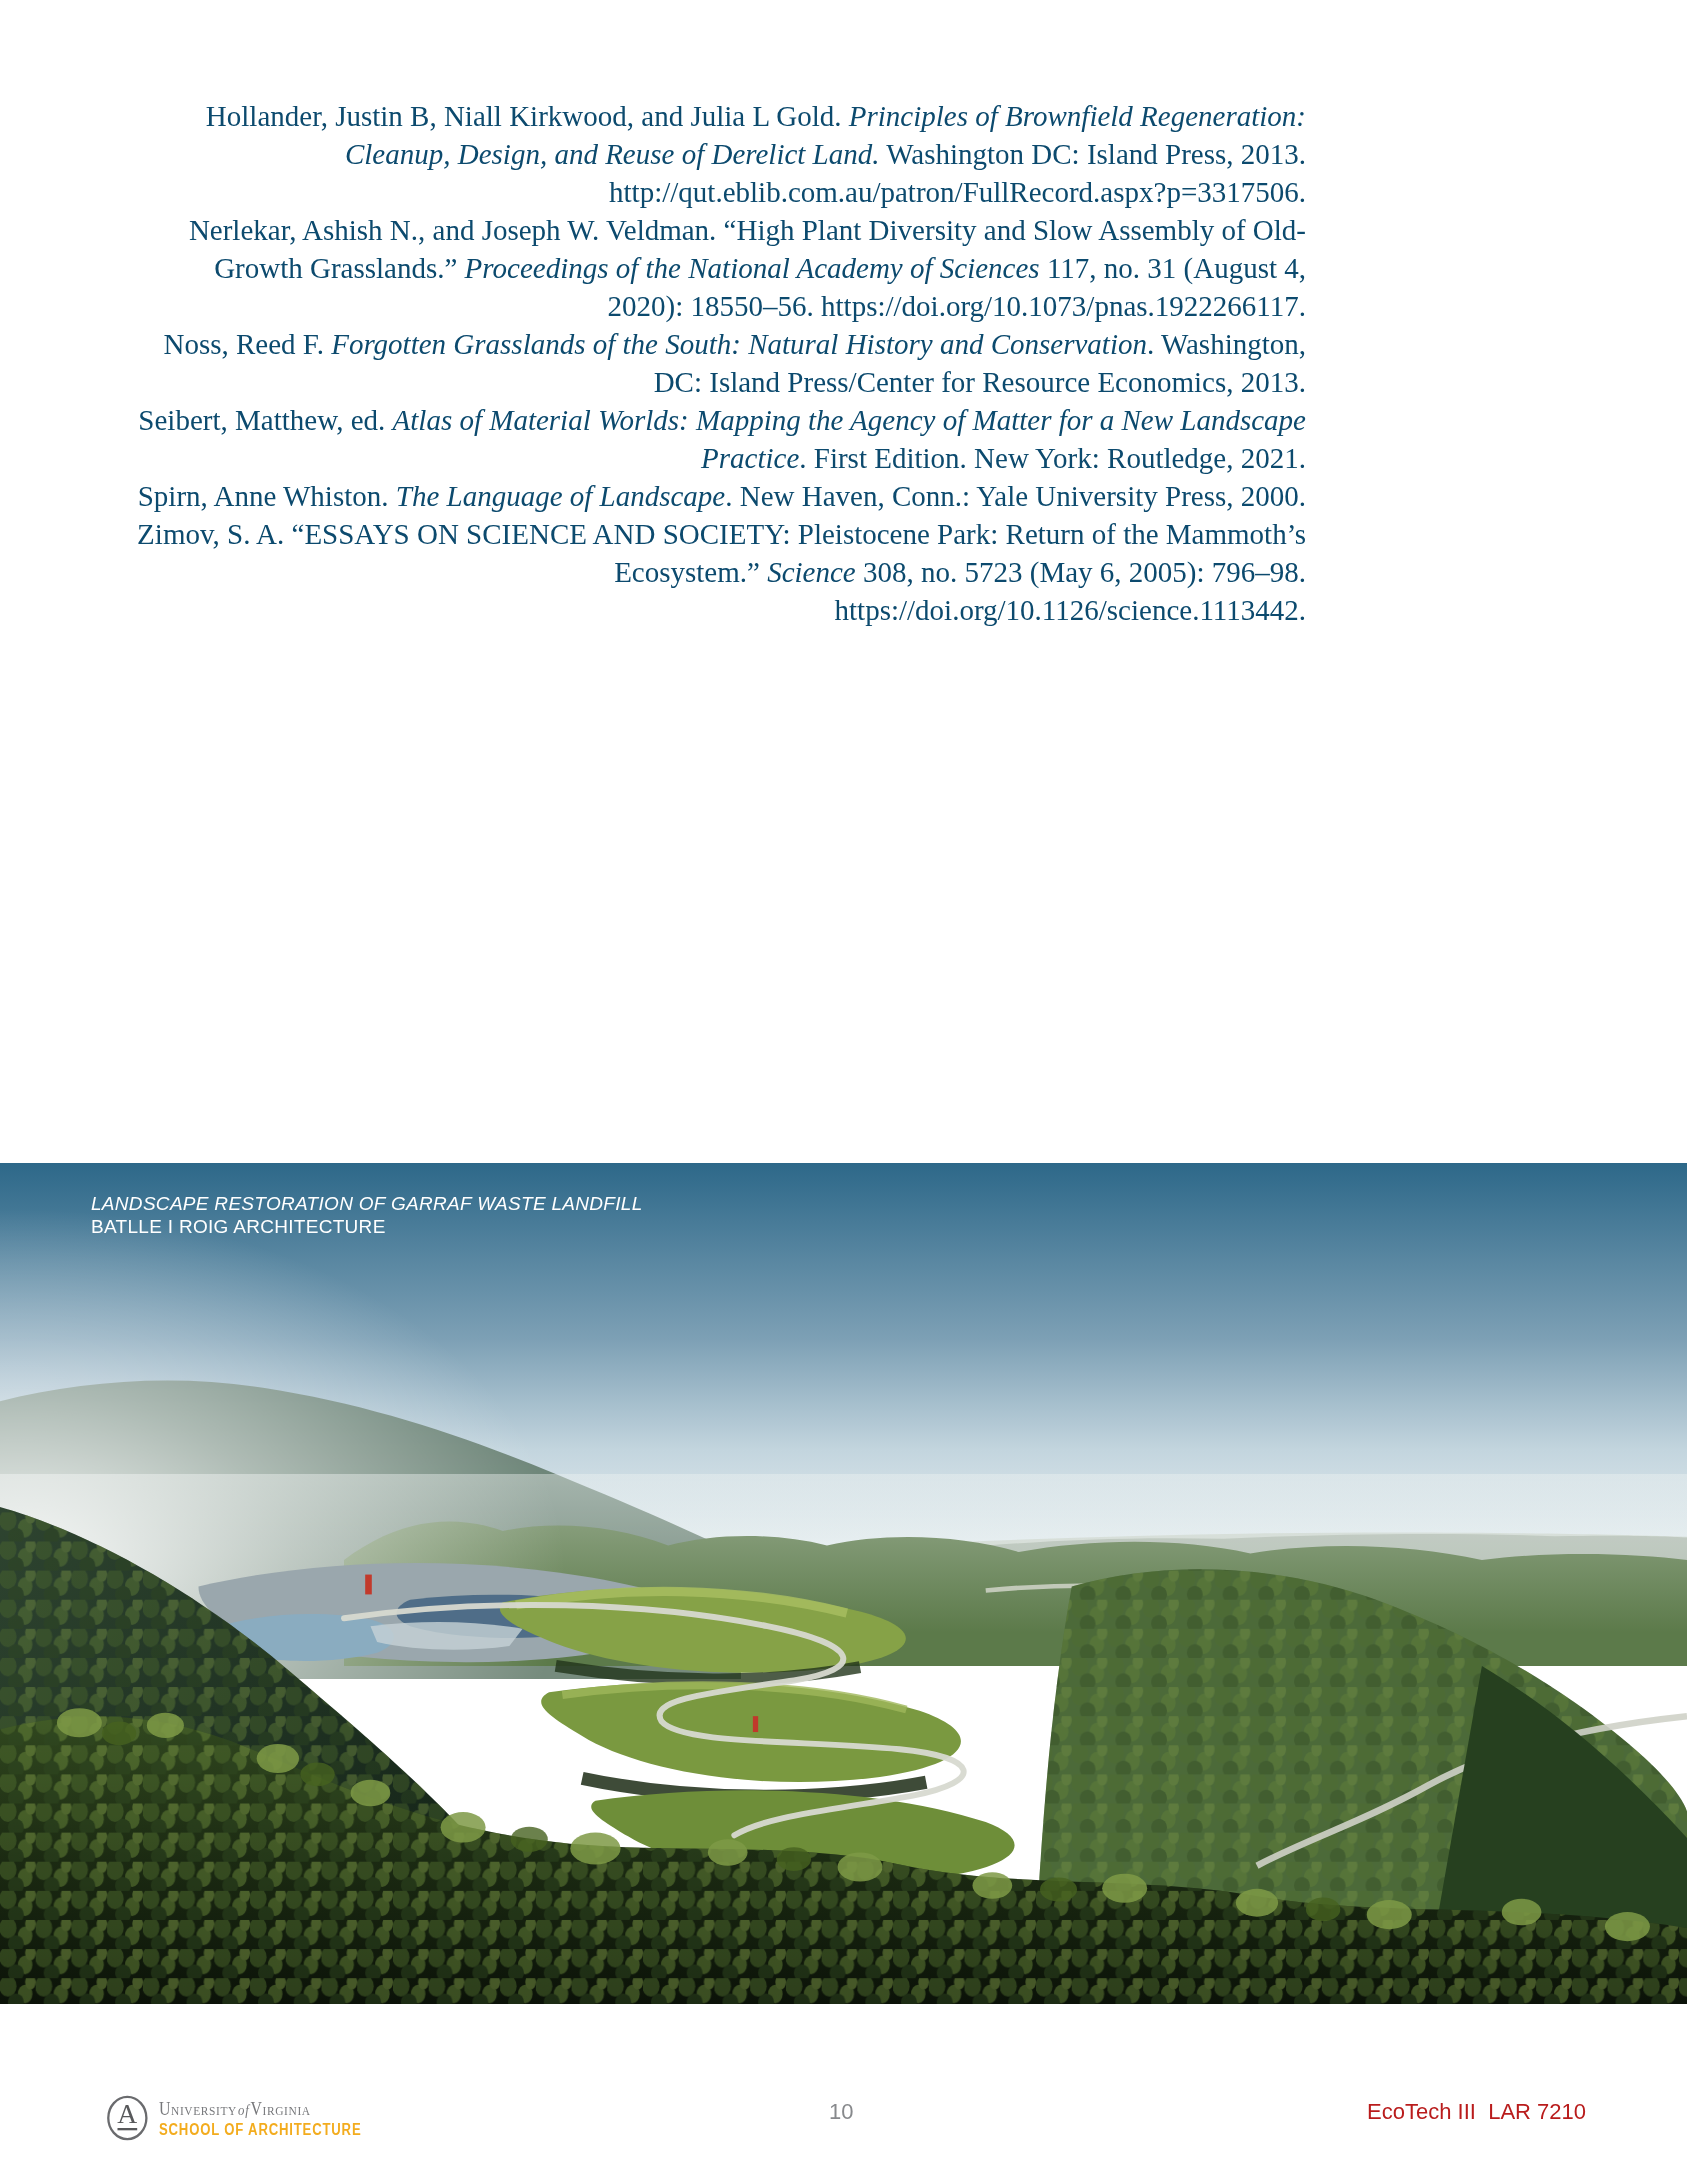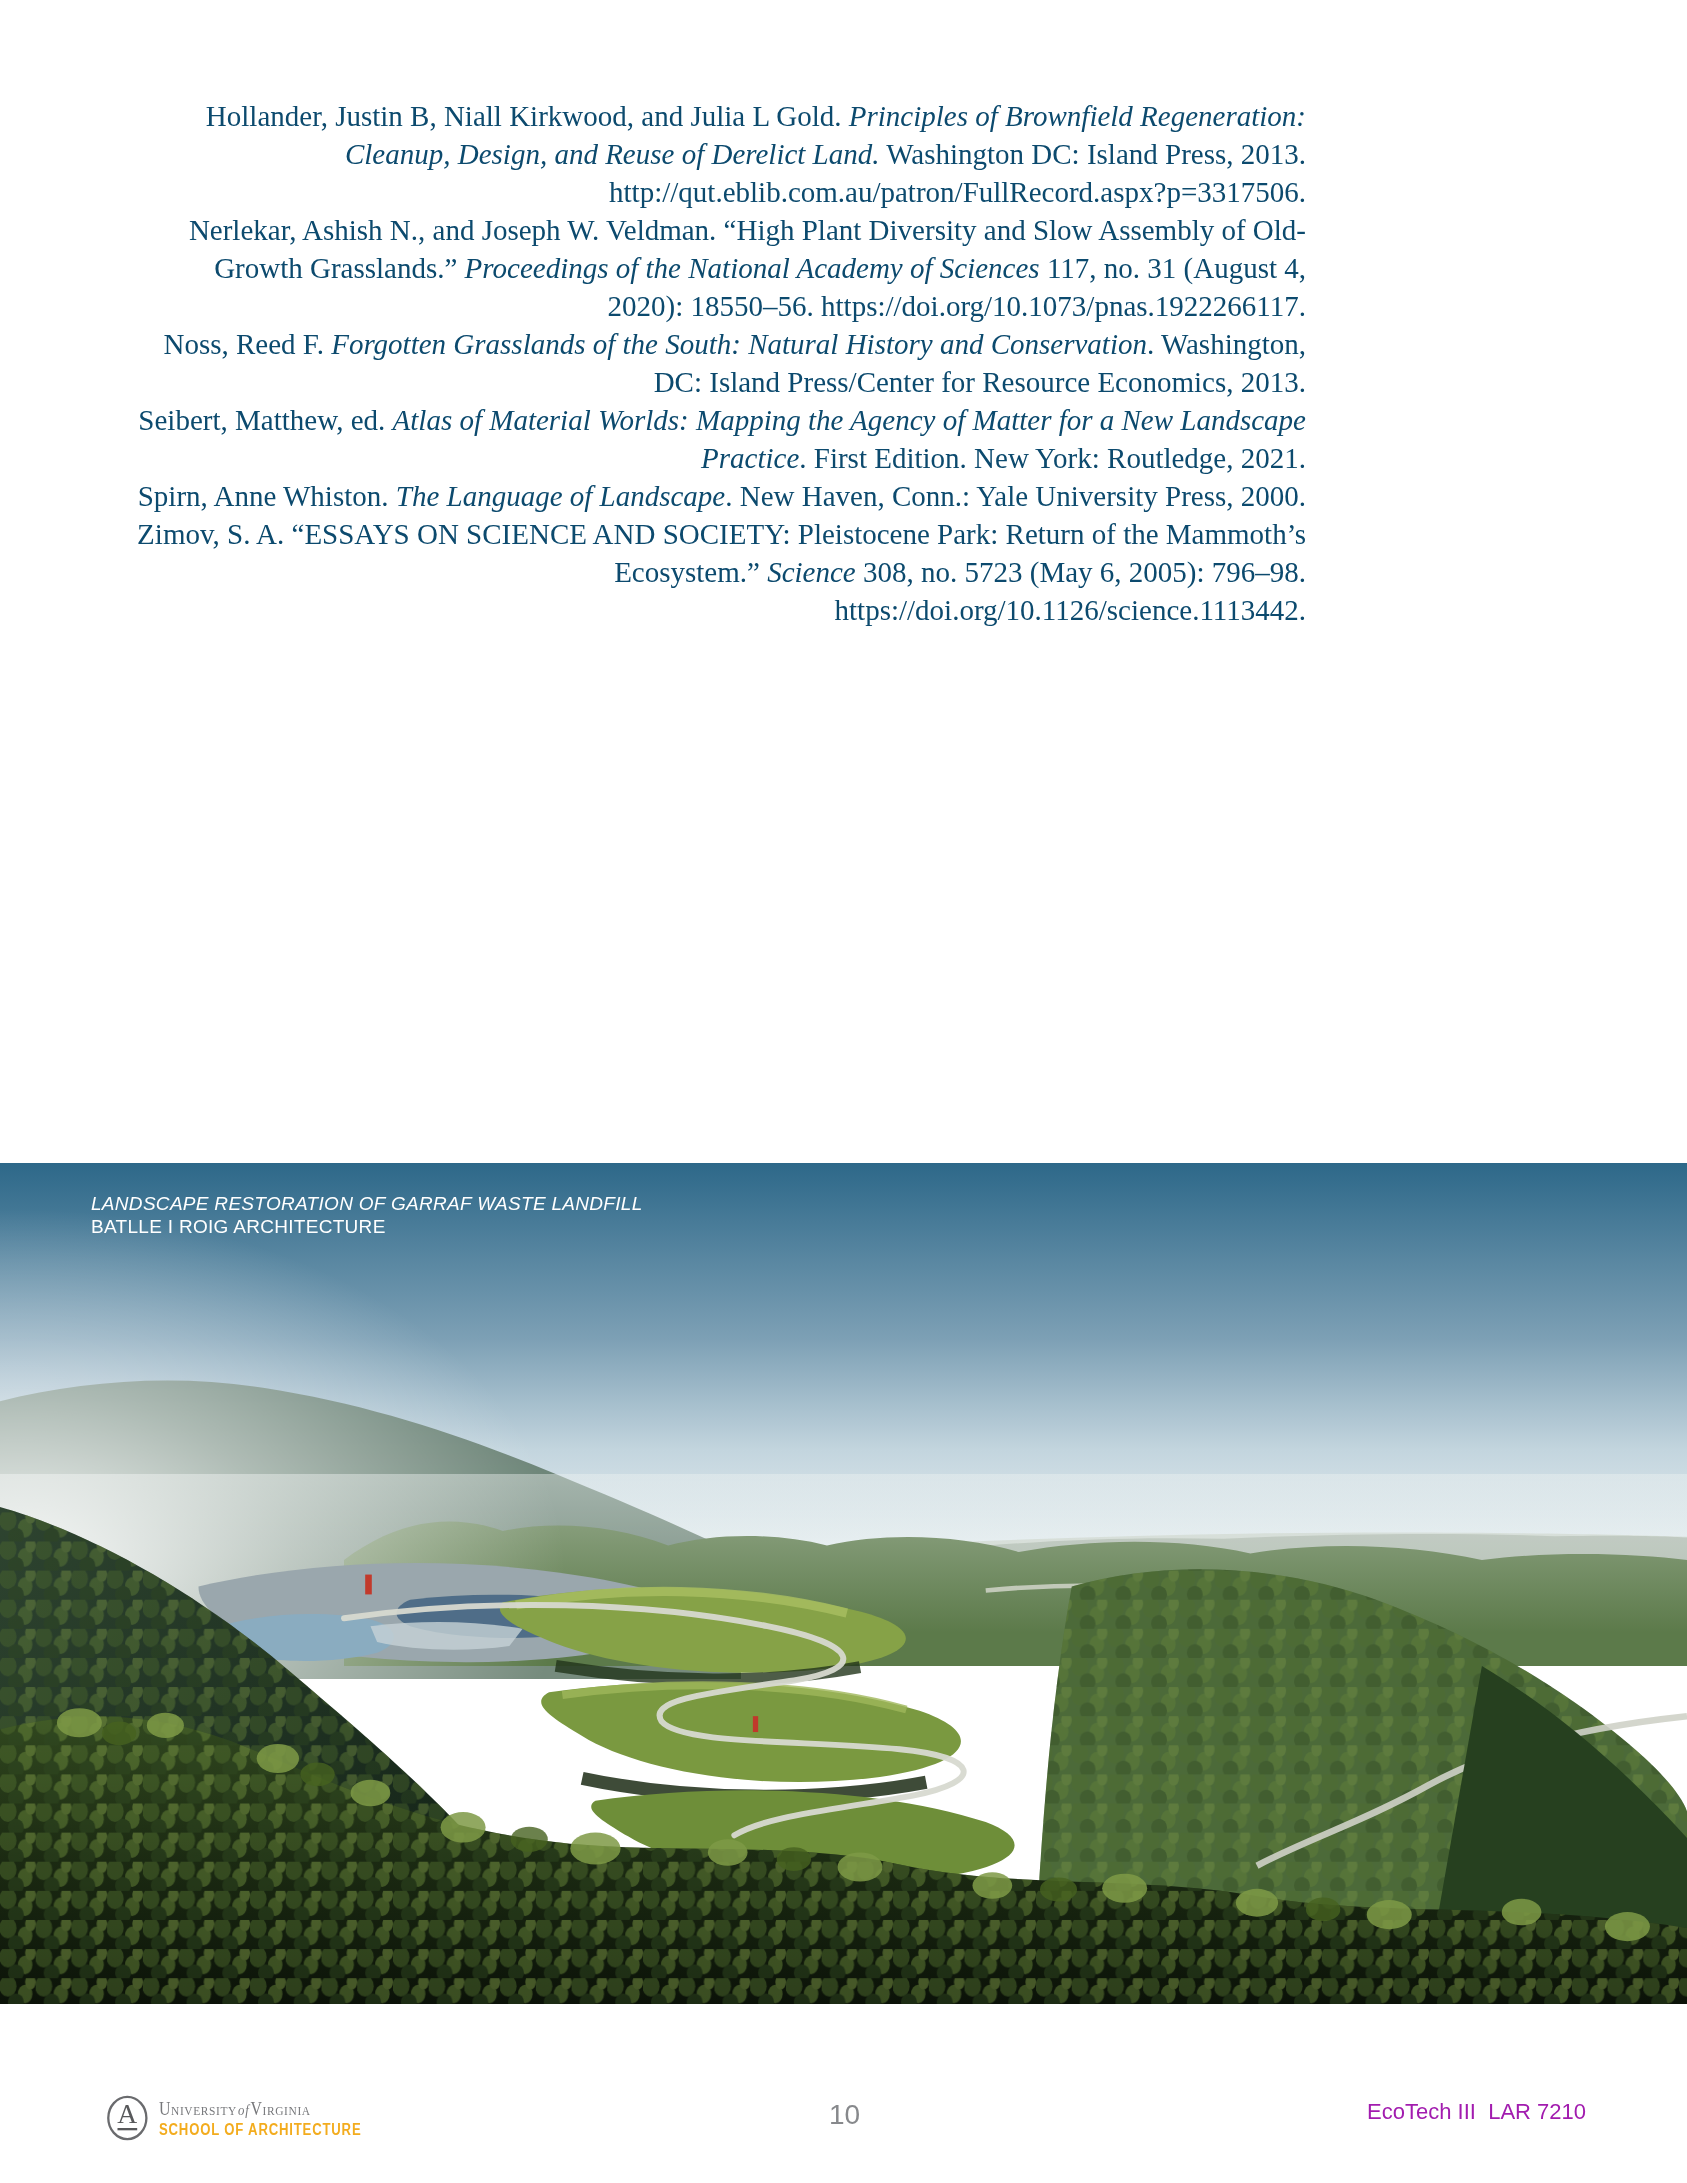--- a/index.html
+++ b/index.html
@@ -23,23 +23,23 @@
   .footer-logo{position:absolute;left:106px;top:2095px;display:flex;align-items:flex-start;}
   .footer-logo svg{display:block;}
   .logo-text{margin-left:9.3px;padding-top:5.3px;}
   .logo-line1{font-family:"Liberation Serif", serif;font-variant:small-caps;font-size:18px;
         color:#77787B;letter-spacing:0.7px;line-height:18px;transform:scaleX(.88);transform-origin:left;white-space:nowrap;}
   .logo-line1 .of{font-variant:normal;font-style:italic;font-size:14.6px;margin:0 1.3px;}
   .logo-line2{font-family:"Liberation Sans", sans-serif;font-weight:bold;font-size:16px;
         color:#F3AC1E;letter-spacing:1px;line-height:17px;margin-top:1.3px;transform:scaleX(.82);
         transform-origin:left;white-space:nowrap;}
   .page-number{position:absolute;left:829px;top:2099px;font-family:"Liberation Sans", sans-serif;
-        font-size:28px;color:#87898C;}
+        font-size:22px;color:#87898C;}
   .course-label{position:absolute;right:101px;top:2099px;font-family:"Liberation Sans", sans-serif;
-        font-size:22px;color:#a21caf;white-space:pre;}
+        font-size:22px;color:#b91c1c;white-space:pre;}
 </style>
 </head>
 <body>
 
 <div class="page">
 
   <div class="bib">
       <p><span>Hollander, Justin B, Niall Kirkwood, and Julia L Gold. </span><em>Principles of Brownfield Regeneration: Cleanup, Design, and Reuse of Derelict Land.</em><span> Washington DC: Island Press, 2013. http://qut.eblib.com.au/patron/FullRecord.aspx?p=3317506.</span></p>
       <p><span>Nerlekar, Ashish N., and Joseph W. Veldman. “High Plant Diversity and Slow Assembly of Old-Growth Grasslands.” </span><em>Proceedings of the National Academy of Sciences</em><span> 117, no. 31 (August 4, 2020): 18550–56. https://doi.org/10.1073/pnas.1922266117.</span></p>
       <p><span>Noss, Reed F. </span><em>Forgotten Grasslands of the South: Natural History and Conservation</em><span>. Washington, DC: Island Press/Center for Resource Economics, 2013.</span></p>

